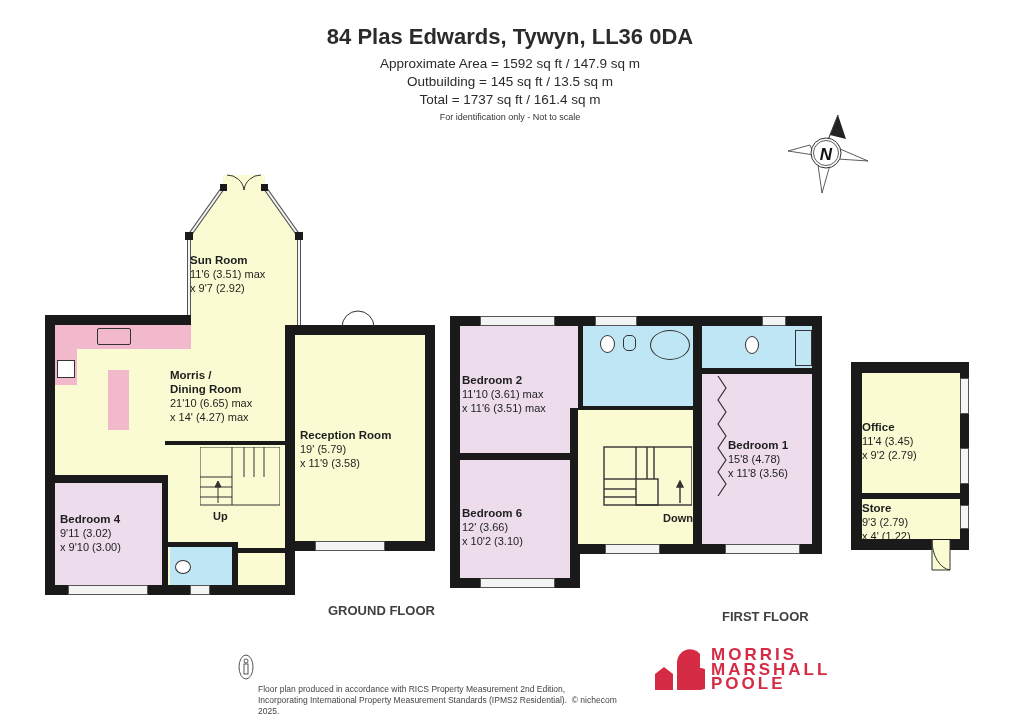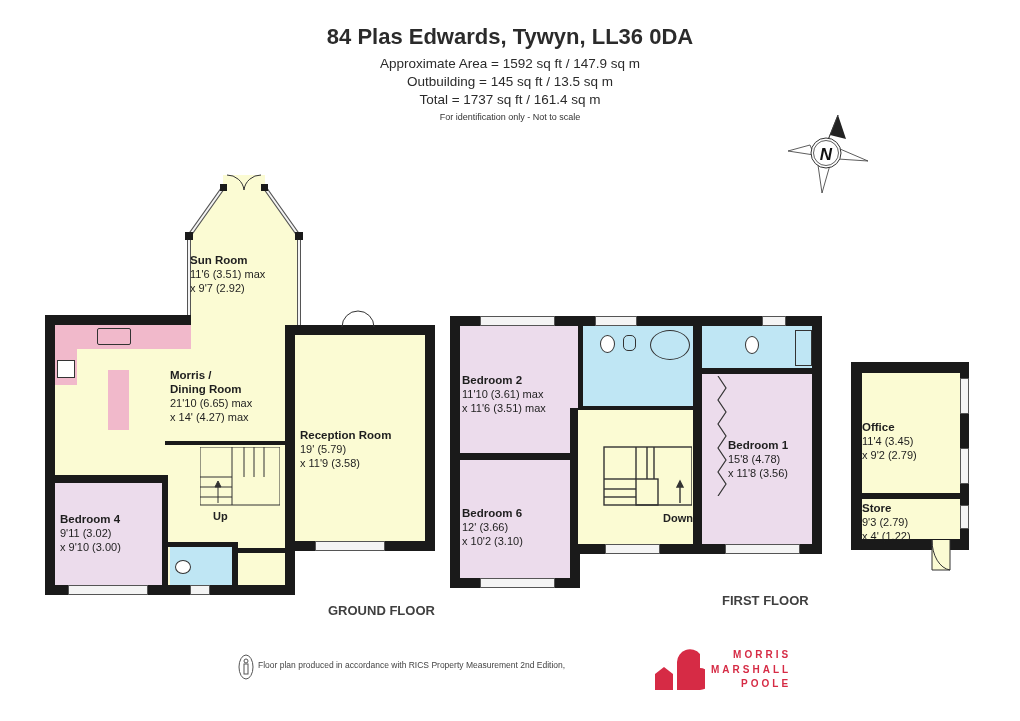--- a/index.html
+++ b/index.html
@@ -12,21 +12,21 @@
   .room{position:absolute;}
   .yellow{background:#fbfbd3;}
   .pink{background:#ecdcec;}
   .blue{background:#bfe6f4;}
   .kpink{background:#f1b9cb;}
   .label{position:absolute;text-align:left;font-size:11px;line-height:14px;color:#1e1e1e;}
   .label b{display:block;font-size:11.5px;}
   .floor-label{position:absolute;font-weight:bold;font-size:13px;color:#404040;margin-top:43px;}
   .win{position:absolute;background:#f4f4f4;border:1px solid #555;box-sizing:border-box;}
   .footer{font-size:8.5px;color:#444;line-height:11px;}
-  .brand{color:#d62b45;font-size:10px;letter-spacing:3px;line-height:14.5px;font-weight:bold;text-align:right;}
+  .brand{color:#d62b45;font-size:17px;letter-spacing:3px;line-height:14.5px;font-weight:bold;}
 </style>
 </head>
 <body>
 
 <div class="abs title">84 Plas Edwards, Tywyn, LL36 0DA</div>
 <div class="abs sub" style="top:56px">Approximate Area = 1592 sq ft / 147.9 sq m</div>
 <div class="abs sub" style="top:74px">Outbuilding = 145 sq ft / 13.5 sq m</div>
 <div class="abs sub" style="top:92px">Total = 1737 sq ft / 161.4 sq m</div>
 <div class="abs note">For identification only - Not to scale</div>
 
@@ -208,21 +208,21 @@
         <polyline points="2,0 10,12 2,24 10,36 2,48 10,60 2,72 10,84 2,96 10,108 2,120" fill="none" stroke="#333" stroke-width="1.2"></polyline>
       </svg>
   </div>
   <div class="win" style="left:725px;top:544px;width:75px;height:10px"></div>
   <div class="label" style="left:728px;top:438px;width:90px">
     <b>Bedroom 1</b>
     <span>15'8 (4.78)</span><br>
     <span>x 11'8 (3.56)</span>
   </div>
 
-  <div class="floor-label" style="left:722px;top:550px">FIRST FLOOR</div>
+  <div class="floor-label" style="left:722px;top:566px">FIRST FLOOR</div>
 </div>
 
 <div>
   <div class="abs wall" style="left:851px;top:362px;width:118px;height:188px"></div>
   <div class="room yellow" style="left:862px;top:373px;width:98px;height:120px"></div>
   <div class="room yellow" style="left:862px;top:499px;width:98px;height:40px"></div>
   <div class="win" style="left:960px;top:378px;width:9px;height:36px"></div>
   <div class="win" style="left:960px;top:448px;width:9px;height:36px"></div>
   <div class="win" style="left:960px;top:505px;width:9px;height:24px"></div>
   <div class="abs" style="left:930px;top:540px;width:22px;height:32px">
@@ -242,22 +242,23 @@
   </div>
 </div>
 
 <div class="abs" style="left:238px;top:654px;width:16px;height:26px">
   <svg width="16" height="26">
       <ellipse cx="8" cy="13" rx="7" ry="12" fill="none" stroke="#555"></ellipse>
       <circle cx="8" cy="7" r="2" fill="none" stroke="#555"></circle>
       <rect x="6" y="10" width="4" height="10" fill="none" stroke="#555"></rect>
     </svg>
 </div>
-<div class="abs footer" style="left:258px;top:660px;width:360px">
+<div class="abs footer" style="left:258px;top:684px;width:360px">
   <div>Floor plan produced in accordance with RICS Property Measurement 2nd Edition,</div>
+  <div><span>Incorporating International Property Measurement Standards (IPMS2 Residential).</span>&nbsp;&nbsp;<span>© nichecom 2025.</span></div>
 </div>
 
 <div class="abs" style="left:655px;top:648px;width:50px;height:42px">
   <svg width="50" height="42">
     <path d="M0,42 L0,26 L9,19 L18,26 L18,42 Z" fill="#d62b45"></path>
     <path d="M22,14 A13,13 0 0 1 45,6 L45,20 A10,10 0 0 1 45,42 L22,42 Z" fill="#d62b45"></path>
   </svg>
 </div>
 <div class="abs brand" style="left:711px;top:648px">
   <div>MORRIS</div>

